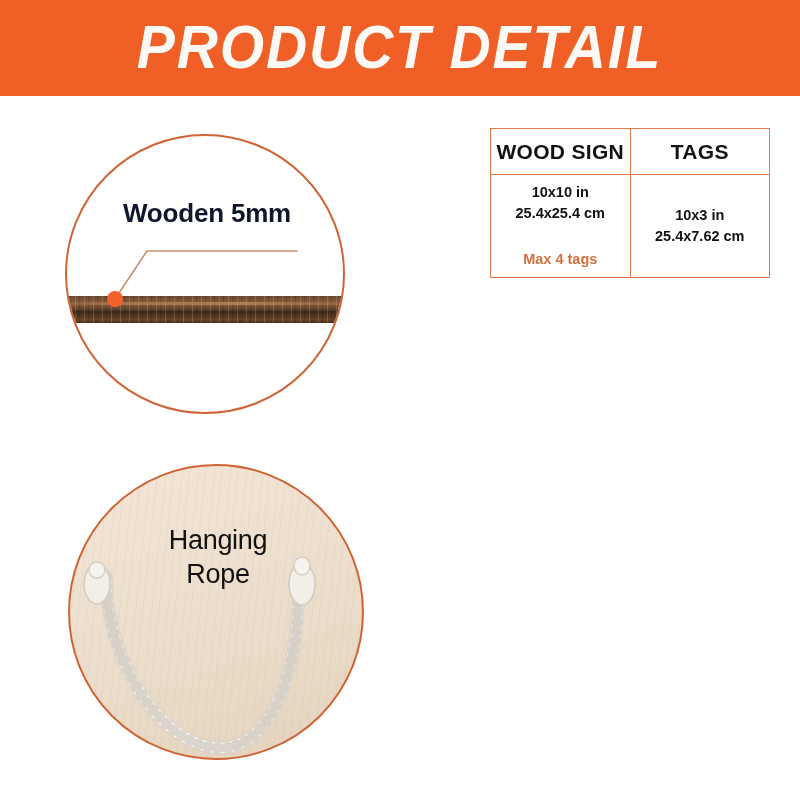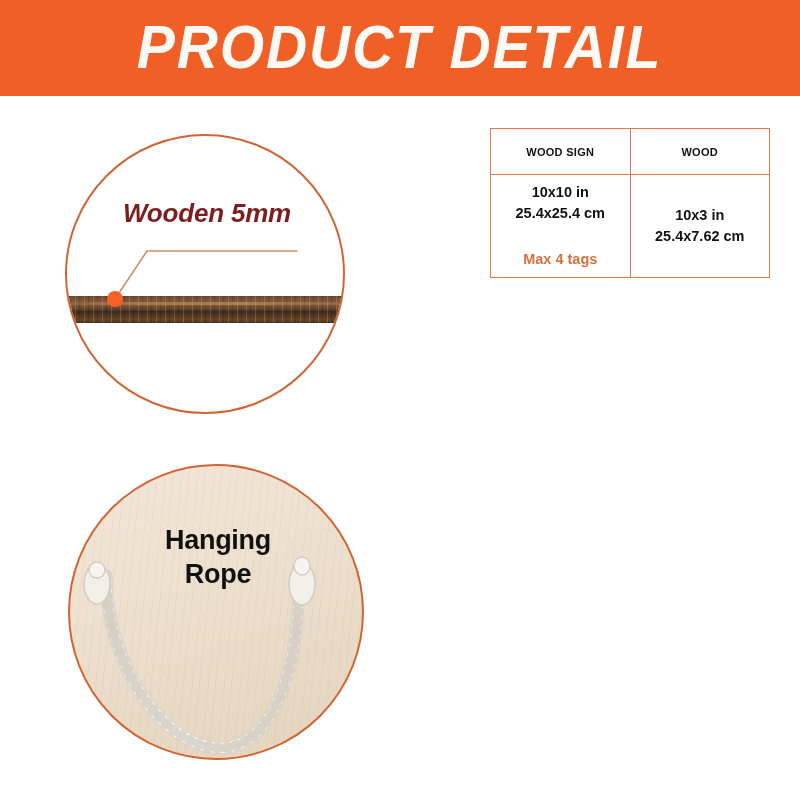--- a/index.html
+++ b/index.html
@@ -106,23 +106,22 @@
   }
   #wood-label {
     position: absolute;
     left: 0;
     top: 62px;
     width: 280px;
     text-align: center;
     font-family: "Liberation Sans", sans-serif;
     font-weight: bold;
     font-size: 26px;
-    color: #7f1d1d;
+    color: #0f172a;
     letter-spacing: -0.2px;
-    font-style: italic;
   }
   #wood-dot {
     position: absolute;
     left: 40px;
     top: 155px;
     width: 16px;
     height: 16px;
     border-radius: 50%;
     background: #f4622a;
   }
@@ -148,21 +147,21 @@
     width: 296px;
     height: 296px;
   }
   #rope-label {
     position: absolute;
     left: 0;
     top: 58px;
     width: 296px;
     text-align: center;
     font-family: "Liberation Sans", sans-serif;
-    font-weight: bold;
+    font-weight: normal;
     font-size: 27px;
     line-height: 1.25;
     color: #111111;
     letter-spacing: -0.3px;
   }
 
   
   #spec-table {
     position: absolute;
     left: 490px;
@@ -176,21 +175,21 @@
     border: 1.6px solid #e07a46;
     text-align: center;
     vertical-align: middle;
     padding: 0;
     box-sizing: border-box;
   }
   #spec-table th {
     height: 46px;
     font-family: "Liberation Sans", sans-serif;
     font-weight: bold;
-    font-size: 11px;
+    font-size: 21px;
     color: #121212;
     letter-spacing: 0.3px;
   }
   #spec-table td {
     height: 103px;
     font-family: "Liberation Sans", sans-serif;
     font-weight: bold;
     font-size: 14.5px;
     color: #121212;
     line-height: 1.45;
@@ -244,21 +243,21 @@
       <span>Rope</span>
     </div>
   </div>
 
 </div>
 
 <table id="spec-table">
   <thead>
     <tr>
       <th>WOOD SIGN</th>
-      <th>WOOD</th>
+      <th>TAGS</th>
     </tr>
   </thead>
   <tbody>
     <tr>
       <td>
         <span class="cell-stack">
           <span class="cell-line">10x10 in</span>
           <span class="cell-line">25.4x25.4 cm</span>
           <span class="cell-max">Max 4 tags</span>
         </span>

